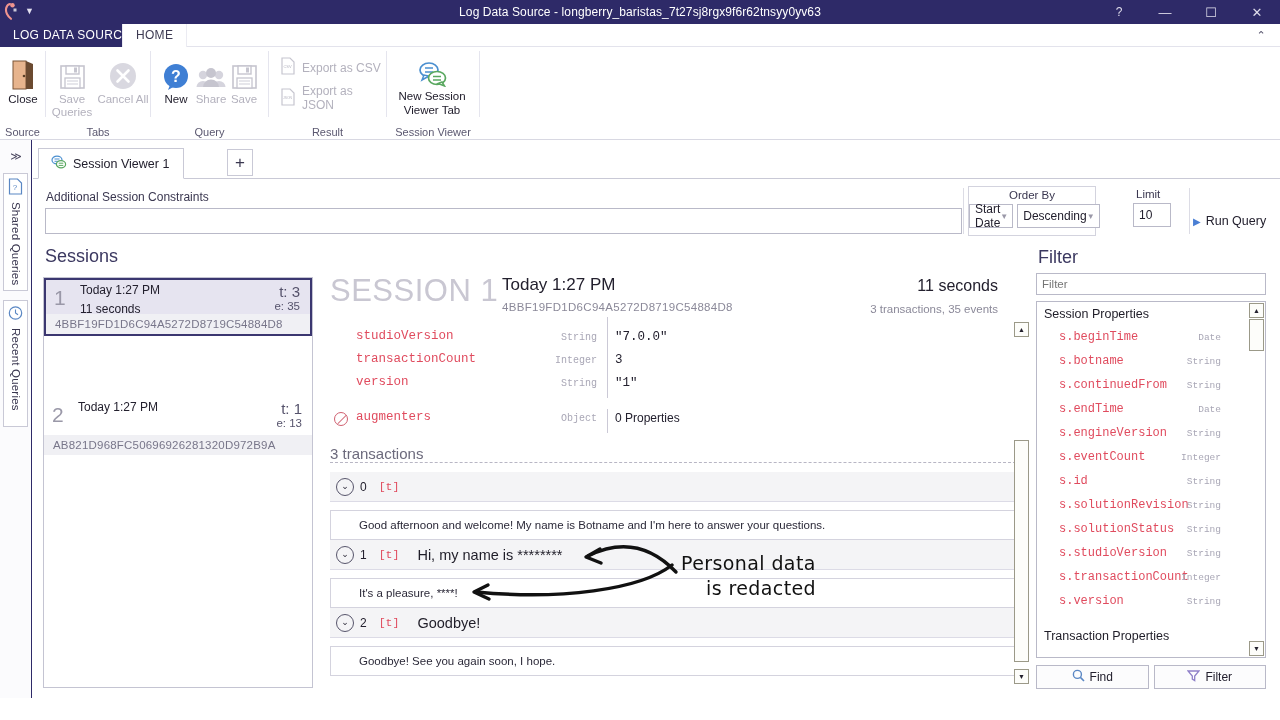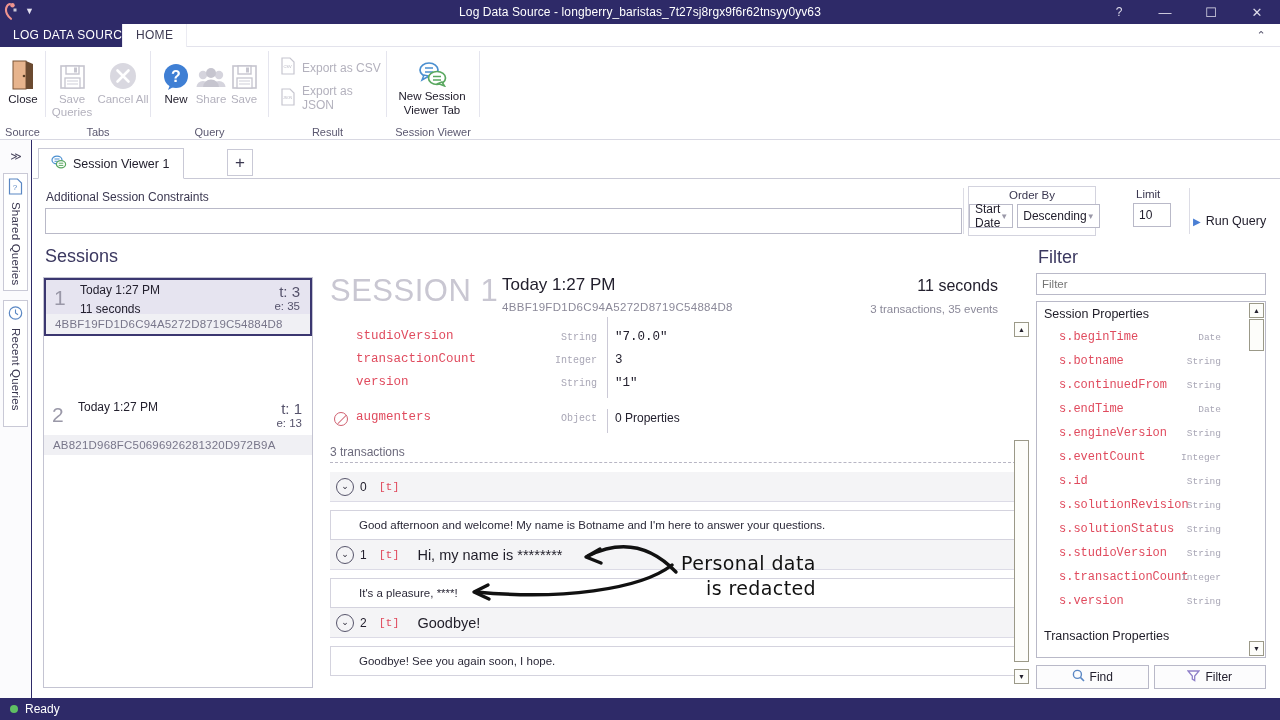--- a/index.html
+++ b/index.html
@@ -220,21 +220,21 @@
 
   .obj-row { position: relative; height: 28px; margin-top: 10px; }
   .obj-circle {
     position: absolute; left: 12px; top: 4px; width: 14px; height: 14px;
     border: 1px solid #d06070; border-radius: 50%;
   }
   .obj-circle:after {
     content: ""; position: absolute; left: 1px; top: 5.5px; width: 12px; height: 1px;
     background: #d06070; transform: rotate(-45deg);
   }
-  .trans-count { position: absolute; left: 8px; top: 178px; font-size: 12px; color: #6c6a7c; }
+  .trans-count { position: absolute; left: 8px; top: 178px; font-size: 15px; color: #6c6a7c; }
   .dash-sep {
     position: absolute; left: 8px; top: 195px; width: 686px; height: 0;
     border-top: 1px dashed #b8b6c4;
   }
 
   
   .txn { position: absolute; left: 8px; width: 686px; }
   .txn-head {
     position: relative; height: 30px; background: #f4f4f6; border-bottom: 1px solid #dcdbe6;
     display: flex; align-items: center;
@@ -723,24 +723,20 @@
     <div class="fbtn">
       <span>
         <svg width="13" height="13" viewBox="0 0 13 13">
           <path d="M1 2 h11 l-4.3 5 v4.5 l-2.4 -1.4 v-3.1 Z" fill="none" stroke="#8e7fc8" stroke-width="1.3"></path>
         </svg>
       </span>
       <span>Filter</span>
     </div>
   </div>
 
-  <div class="statusbar">
-    <span class="status-dot"></span>
-    <span>Ready</span>
-  </div>
 
   <div class="annot">
     <svg width="1280" height="720" style="position:absolute; left:0; top:0;">
       <path d="M672 565 C 640 590, 560 600, 476 592" stroke="#111" stroke-width="3.4" fill="none" stroke-linecap="round"></path>
       <path d="M488 585 L474 592 L489 599" stroke="#111" stroke-width="3.4" fill="none" stroke-linecap="round" stroke-linejoin="round"></path>
       <path d="M676 572 C 650 545, 620 540, 588 556" stroke="#111" stroke-width="3.4" fill="none" stroke-linecap="round"></path>
       <path d="M600 549 L586 557 L601 563" stroke="#111" stroke-width="3.4" fill="none" stroke-linecap="round" stroke-linejoin="round"></path>
     </svg>
     <div class="annot-text" id="annot-l1">Personal data</div>
     <div class="annot-text" id="annot-l2">is redacted</div>

